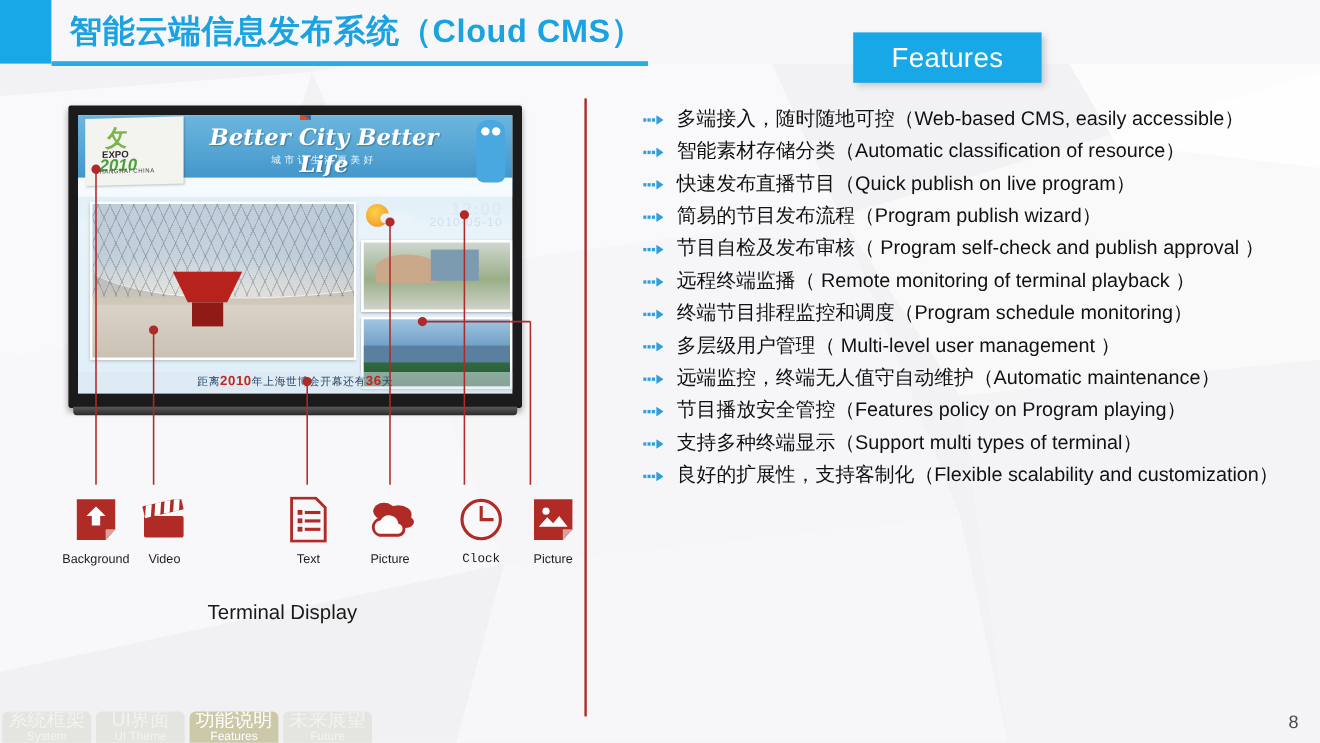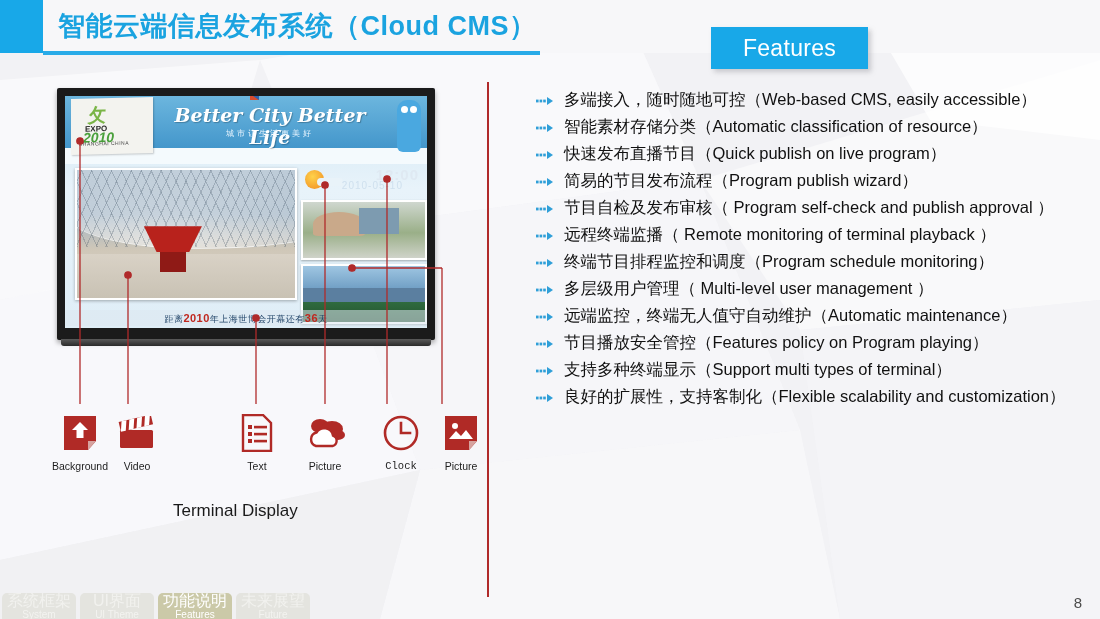--- a/index.html
+++ b/index.html
@@ -95,21 +95,21 @@
      background:#7d9bb0;}
   .thumb2{top:168px;background:linear-gradient(#9fc6e2 0%,#6f9ec4 42%,#3f7a4e 100%);}
   .thumb2:before{content:"";position:absolute;left:0;top:40%;width:100%;height:16px;
      background:#5b7fa0;}
   .thumb2:after{content:"";position:absolute;left:0;bottom:0;width:100%;height:36%;
      background:linear-gradient(#2f6b3f,#23512f);}
   .sun{position:absolute;left:240px;top:74px;width:19px;height:19px;border-radius:50%;
      background:radial-gradient(circle at 40% 35%,#ffd24a,#f08a22);}
   .cloudbit{position:absolute;left:252px;top:82px;width:26px;height:8px;background:#e9f3f9;border-radius:6px;}
   .time{position:absolute;right:8px;top:70px;font-size:15px;color:#dfe9f2;font-weight:bold;letter-spacing:1px;}
-  .date{position:absolute;right:24px;top:84px;font-size:10px;color:#cfe0ee;letter-spacing:1px;margin-left:37px;}
+  .date{position:absolute;right:8px;top:84px;font-size:10px;color:#cfe0ee;letter-spacing:1px;margin-left:37px;}
   .ticker{position:absolute;left:0;bottom:2px;width:100%;height:16px;
      background:rgba(220,232,240,.55);}
   .ticker span{display:block;text-align:center;font-size:9px;color:#26486b;line-height:16px;letter-spacing:.5px;}
   .ticker b{color:#c0271e;font-size:11px;}
 
   
   .callouts{position:absolute;left:0;top:0;width:500px;height:470px;pointer-events:none;}
 
   
   .icon-row{position:absolute;left:55px;top:408px;width:420px;height:70px;}

